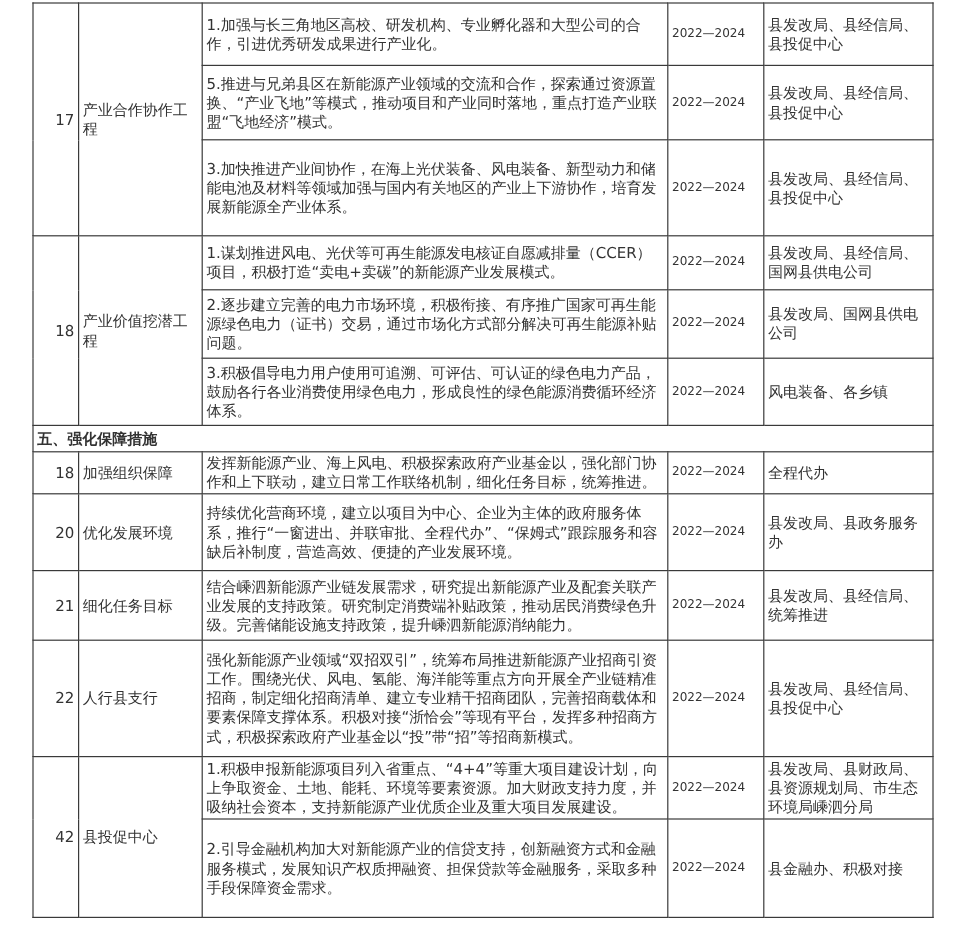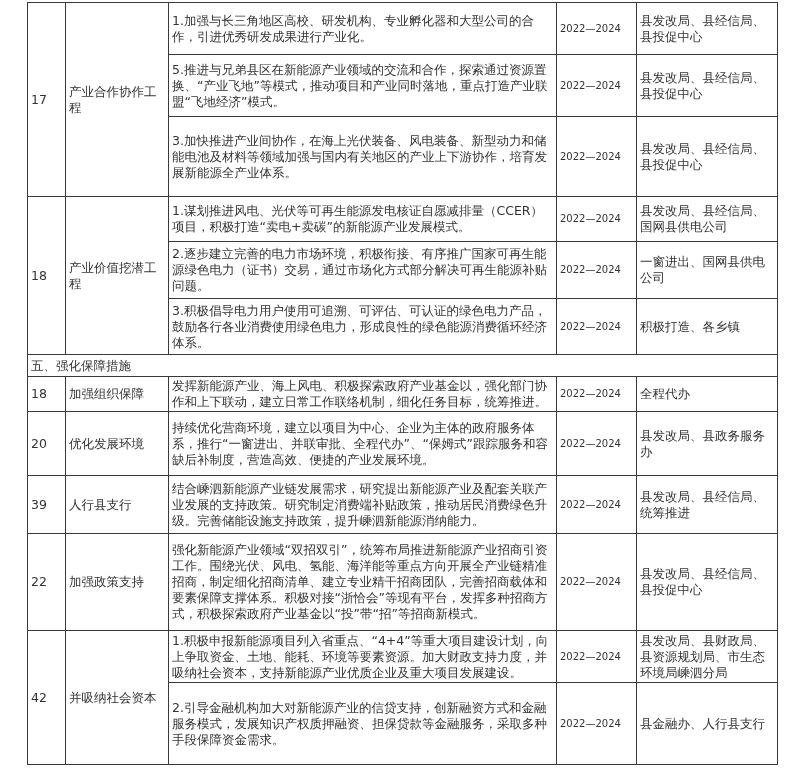--- a/index.html
+++ b/index.html
@@ -31,23 +31,23 @@
     vertical-align: middle;
     word-break: break-all;
     overflow: hidden;
   }
   td.inner-sep { border-top: 2px solid #8c8c8c; }
   col.c-no { width: 38px; }
   col.c-name { width: 103px; }
   col.c-task { width: 388px; }
   col.c-period { width: 80px; }
   col.c-dept { width: 141px; }
-  td.num { padding-left: 3px; }
+  td.num { padding-left: 3px; text-align: right; }
   td.period { white-space: nowrap; font-size: 10px; padding-left: 2px; }
-  td.section { padding: 2px 3px; }
+  td.section { padding: 2px 3px; font-weight: bold; }
 </style>
 </head>
 <body>
 
 <table class="plan">
   <colgroup>
     <col class="c-no">
       <col class="c-name">
       <col class="c-task">
       <col class="c-period">
@@ -76,26 +76,26 @@
     <tr style="height:45px">
       <td class="num" rowspan="3">18</td>
       <td rowspan="3">产业价值挖潜工程</td>
       <td>1.谋划推进风电、光伏等可再生能源发电核证自愿减排量（CCER）项目，积极打造“卖电+卖碳”的新能源产业发展模式。</td>
       <td class="period">2022—2024</td>
       <td>县发改局、县经信局、国网县供电公司</td>
     </tr>
     <tr style="height:57px">
       <td class="inner-sep">2.逐步建立完善的电力市场环境，积极衔接、有序推广国家可再生能源绿色电力（证书）交易，通过市场化方式部分解决可再生能源补贴问题。</td>
       <td class="period inner-sep">2022—2024</td>
-      <td class="inner-sep">一窗进出、国网县供电公司</td>
+      <td class="inner-sep">县发改局、国网县供电公司</td>
     </tr>
     <tr style="height:56px">
       <td>3.积极倡导电力用户使用可追溯、可评估、可认证的绿色电力产品，鼓励各行各业消费使用绿色电力，形成良性的绿色能源消费循环经济体系。</td>
       <td class="period">2022—2024</td>
-      <td>积极打造、各乡镇</td>
+      <td>风电装备、各乡镇</td>
     </tr>
 
     <tr style="height:22px">
       <td class="section inner-sep" colspan="5">五、强化保障措施</td>
     </tr>
 
     <tr style="height:33px">
       <td class="num inner-sep">18</td>
       <td class="inner-sep">加强组织保障</td>
       <td class="inner-sep">发挥新能源产业、海上风电、积极探索政府产业基金以，强化部门协作和上下联动，建立日常工作联络机制，细化任务目标，统筹推进。</td>
@@ -103,40 +103,40 @@
       <td class="inner-sep">全程代办</td>
     </tr>
     <tr style="height:64px">
       <td class="num inner-sep">20</td>
       <td class="inner-sep">优化发展环境</td>
       <td class="inner-sep">持续优化营商环境，建立以项目为中心、企业为主体的政府服务体系，推行“一窗进出、并联审批、全程代办”、“保姆式”跟踪服务和容缺后补制度，营造高效、便捷的产业发展环境。</td>
       <td class="period inner-sep">2022—2024</td>
       <td class="inner-sep">县发改局、县政务服务办</td>
     </tr>
     <tr style="height:58px">
-      <td class="num inner-sep">39</td>
-      <td class="inner-sep">人行县支行</td>
+      <td class="num inner-sep">21</td>
+      <td class="inner-sep">细化任务目标</td>
       <td class="inner-sep">结合嵊泗新能源产业链发展需求，研究提出新能源产业及配套关联产业发展的支持政策。研究制定消费端补贴政策，推动居民消费绿色升级。完善储能设施支持政策，提升嵊泗新能源消纳能力。</td>
       <td class="period inner-sep">2022—2024</td>
       <td class="inner-sep">县发改局、县经信局、统筹推进</td>
     </tr>
     <tr style="height:97px">
       <td class="num">22</td>
-      <td>加强政策支持</td>
+      <td>人行县支行</td>
       <td>强化新能源产业领域“双招双引”，统筹布局推进新能源产业招商引资工作。围绕光伏、风电、氢能、海洋能等重点方向开展全产业链精准招商，制定细化招商清单、建立专业精干招商团队，完善招商载体和要素保障支撑体系。积极对接“浙恰会”等现有平台，发挥多种招商方式，积极探索政府产业基金以“投”带“招”等招商新模式。</td>
       <td class="period">2022—2024</td>
       <td>县发改局、县经信局、县投促中心</td>
     </tr>
 
     <tr style="height:52px">
       <td class="num inner-sep" rowspan="2">42</td>
-      <td class="inner-sep" rowspan="2">并吸纳社会资本</td>
+      <td class="inner-sep" rowspan="2">县投促中心</td>
       <td class="inner-sep">1.积极申报新能源项目列入省重点、“4+4”等重大项目建设计划，向上争取资金、土地、能耗、环境等要素资源。加大财政支持力度，并吸纳社会资本，支持新能源产业优质企业及重大项目发展建设。</td>
       <td class="period inner-sep">2022—2024</td>
       <td class="inner-sep">县发改局、县财政局、县资源规划局、市生态环境局嵊泗分局</td>
     </tr>
     <tr style="height:82px">
       <td class="inner-sep">2.引导金融机构加大对新能源产业的信贷支持，创新融资方式和金融服务模式，发展知识产权质押融资、担保贷款等金融服务，采取多种手段保障资金需求。</td>
       <td class="period inner-sep">2022—2024</td>
-      <td class="inner-sep">县金融办、人行县支行</td>
+      <td class="inner-sep">县金融办、积极对接</td>
     </tr>
   </tbody>
 </table>
 
 </body></html>

